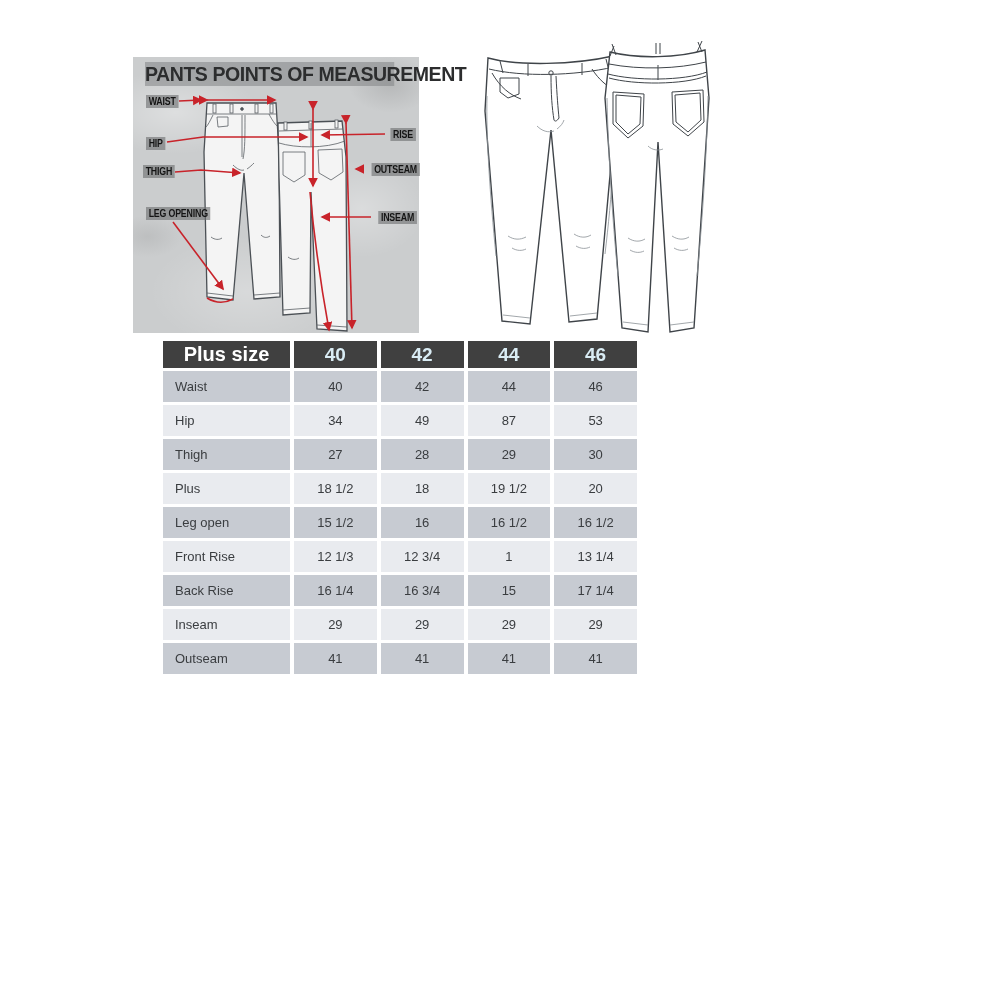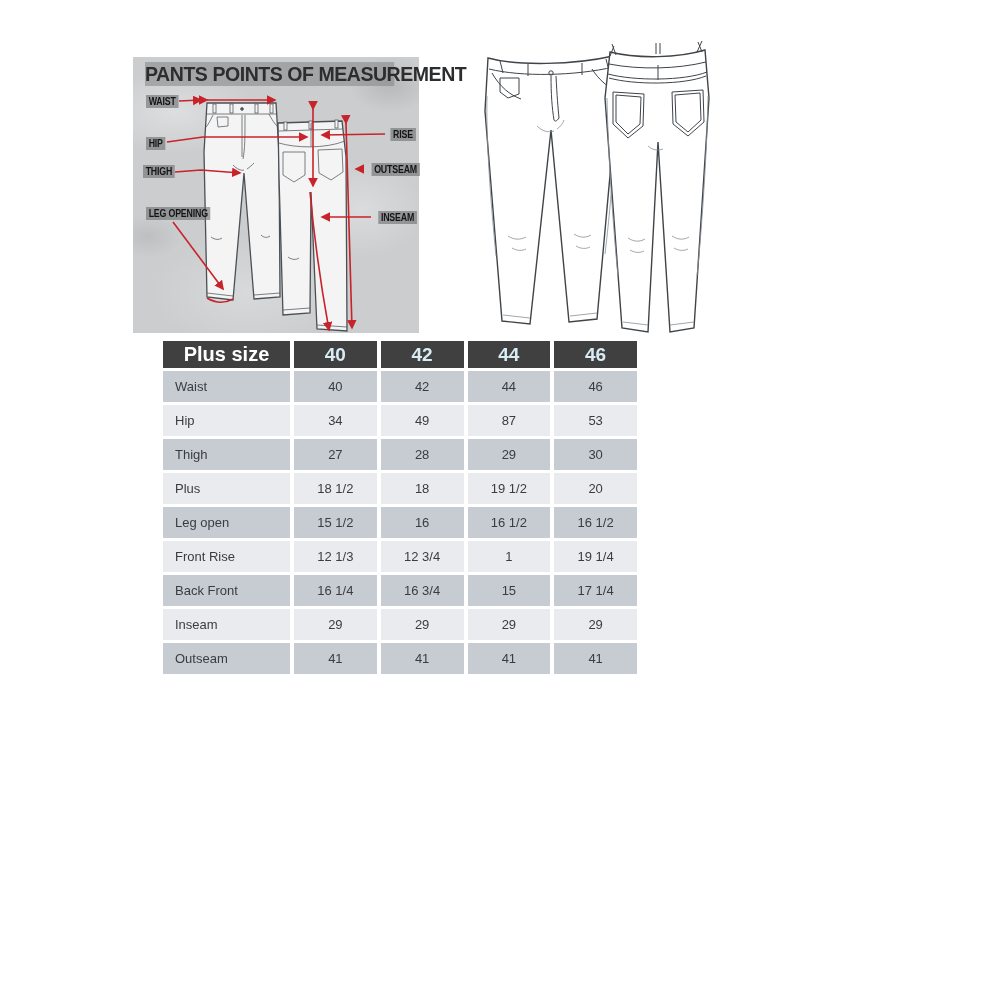--- a/index.html
+++ b/index.html
@@ -195,22 +195,22 @@
       <div class="td td-value light">20</div>
       <div class="td td-label dark">Leg open</div>
       <div class="td td-value dark">15 1/2</div>
       <div class="td td-value dark">16</div>
       <div class="td td-value dark">16 1/2</div>
       <div class="td td-value dark">16 1/2</div>
       <div class="td td-label light">Front Rise</div>
       <div class="td td-value light">12 1/3</div>
       <div class="td td-value light">12 3/4</div>
       <div class="td td-value light">1</div>
-      <div class="td td-value light">19 1/4</div>
-      <div class="td td-label dark">Back Front</div>
+      <div class="td td-value light">13 1/4</div>
+      <div class="td td-label dark">Back Rise</div>
       <div class="td td-value dark">16 1/4</div>
       <div class="td td-value dark">16 3/4</div>
       <div class="td td-value dark">15</div>
       <div class="td td-value dark">17 1/4</div>
       <div class="td td-label light">Inseam</div>
       <div class="td td-value light">29</div>
       <div class="td td-value light">29</div>
       <div class="td td-value light">29</div>
       <div class="td td-value light">29</div>
       <div class="td td-label dark">Outseam</div>

